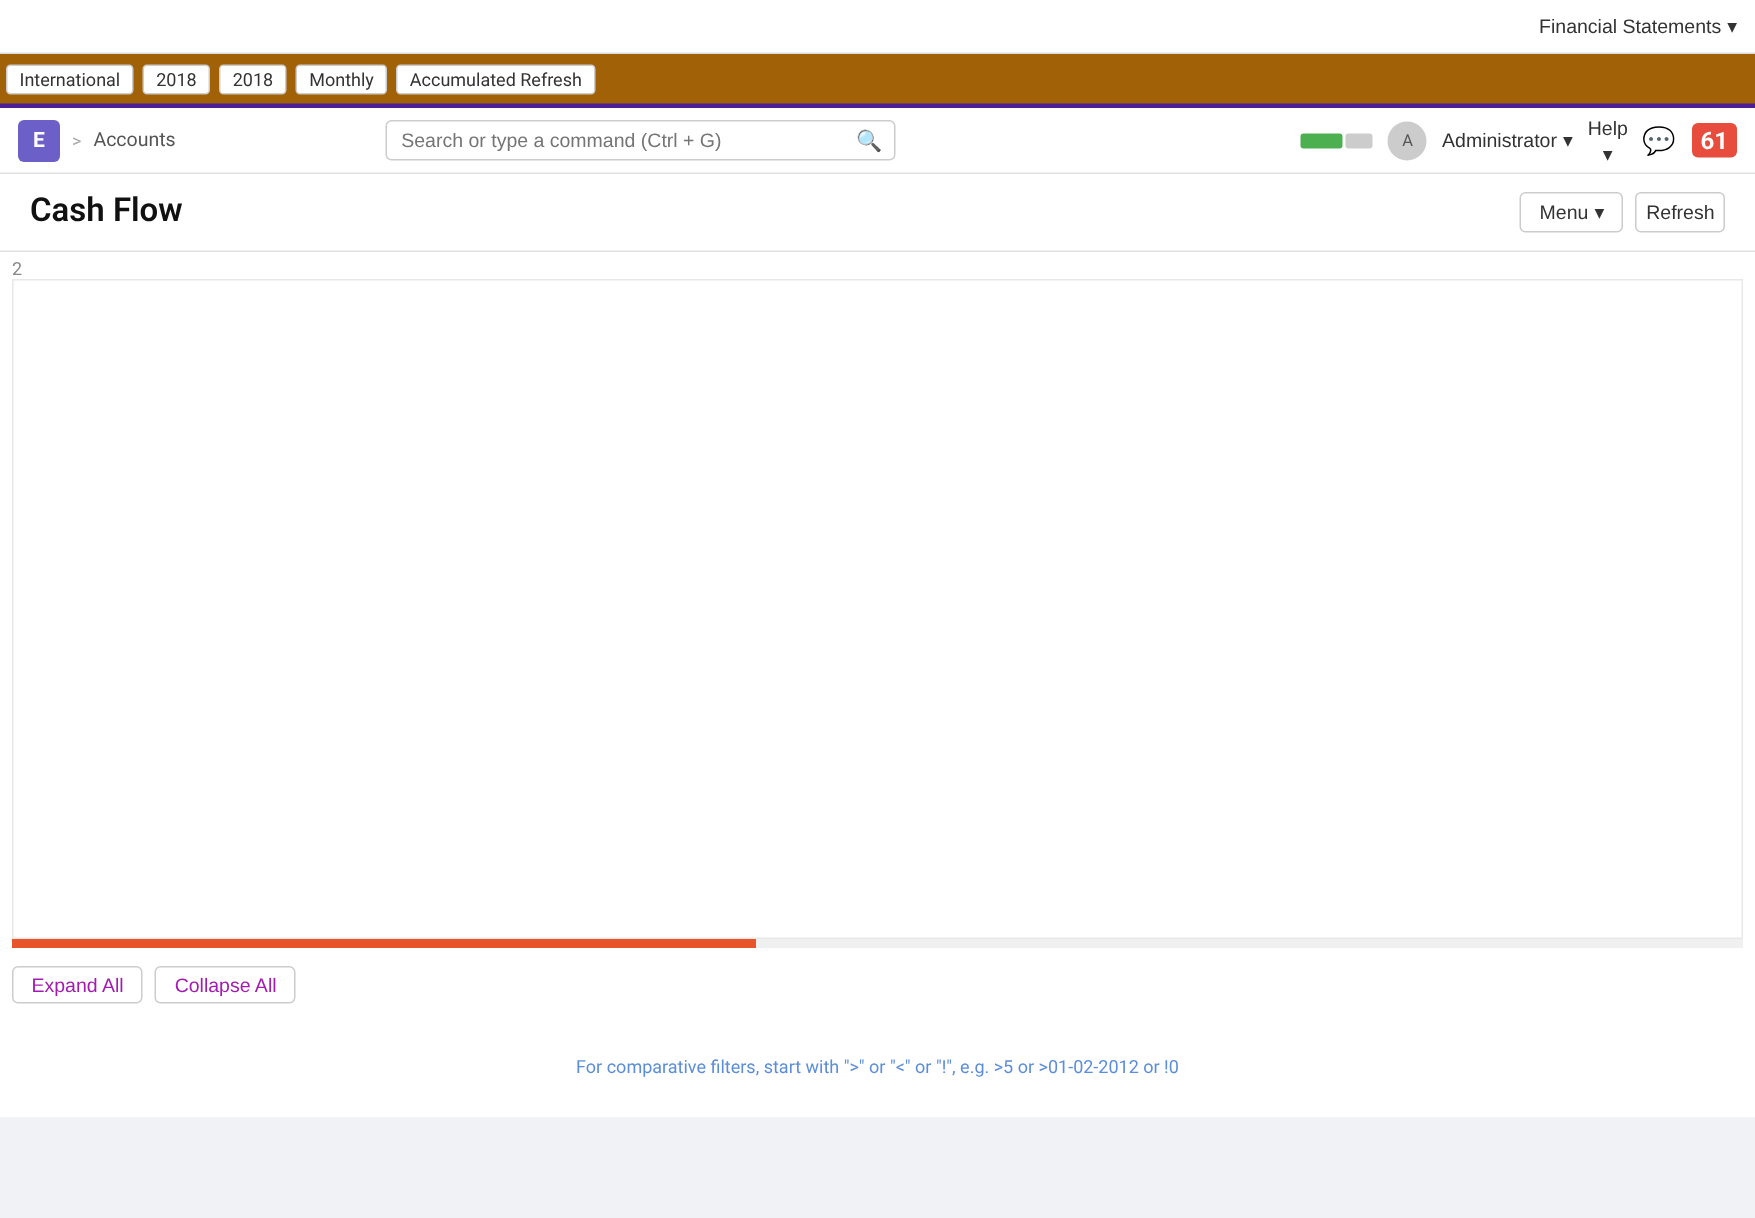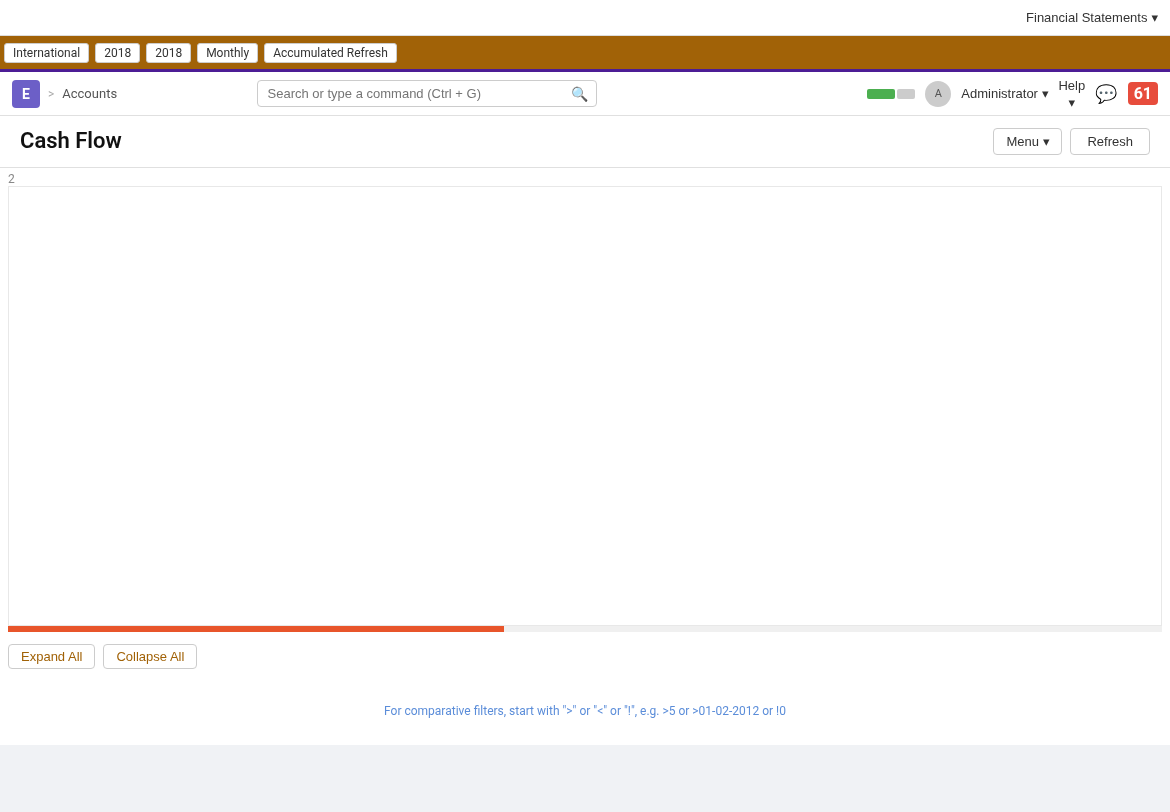--- a/index.html
+++ b/index.html
@@ -197,21 +197,21 @@
       cursor: pointer;
       display: flex;
       align-items: center;
       gap: 4px;
       color: #333;
     }
     .btn-refresh {
       border: 1px solid #ccc;
       background: #fff;
       border-radius: 4px;
-      padding: 5px 16px;
+      padding: 5px 6px;
       font-size: 13px;
       cursor: pointer;
       color: #333;
     }
 
     
     .main-content {
       background: #fff;
       margin: 0;
     }
@@ -250,21 +250,21 @@
       display: flex;
       gap: 8px;
     }
     .btn-expand-collapse {
       border: 1px solid #ccc;
       background: #fff;
       border-radius: 4px;
       padding: 4px 12px;
       font-size: 13px;
       cursor: pointer;
-      color: #a16207;
+      color: #a21caf;
     }
 
     
     .helper-text {
       text-align: center;
       padding: 20px 0 22px;
       font-size: 12px;
       color: #5b8dd9;
       line-height: 1.8;
     }

